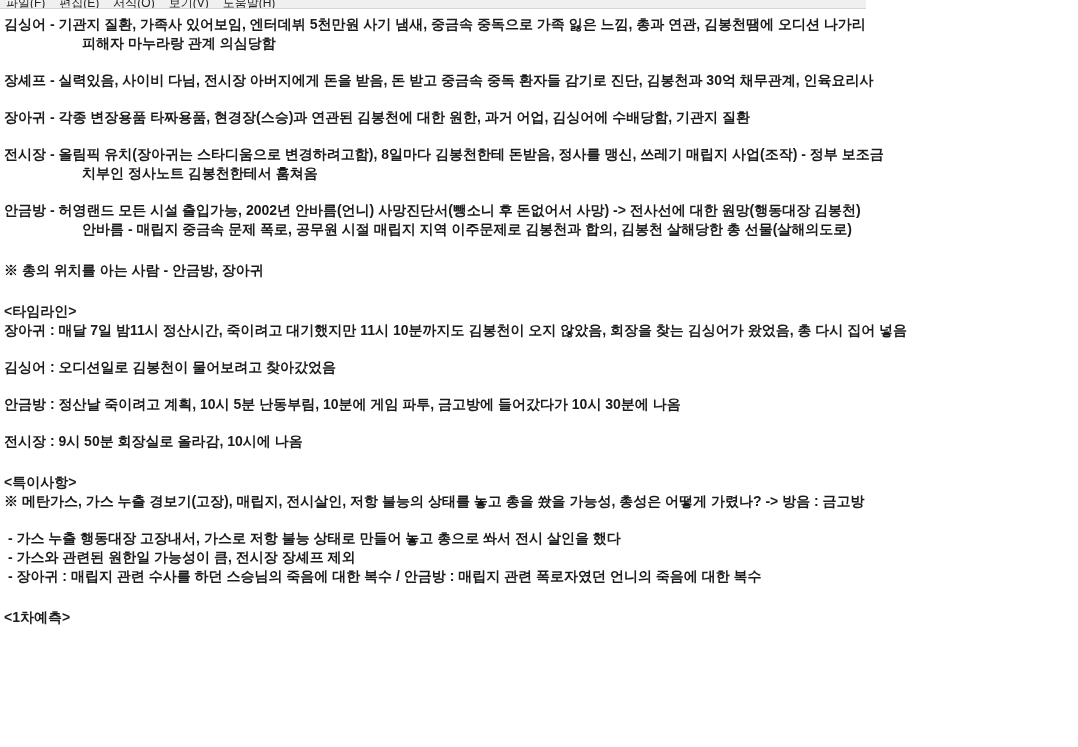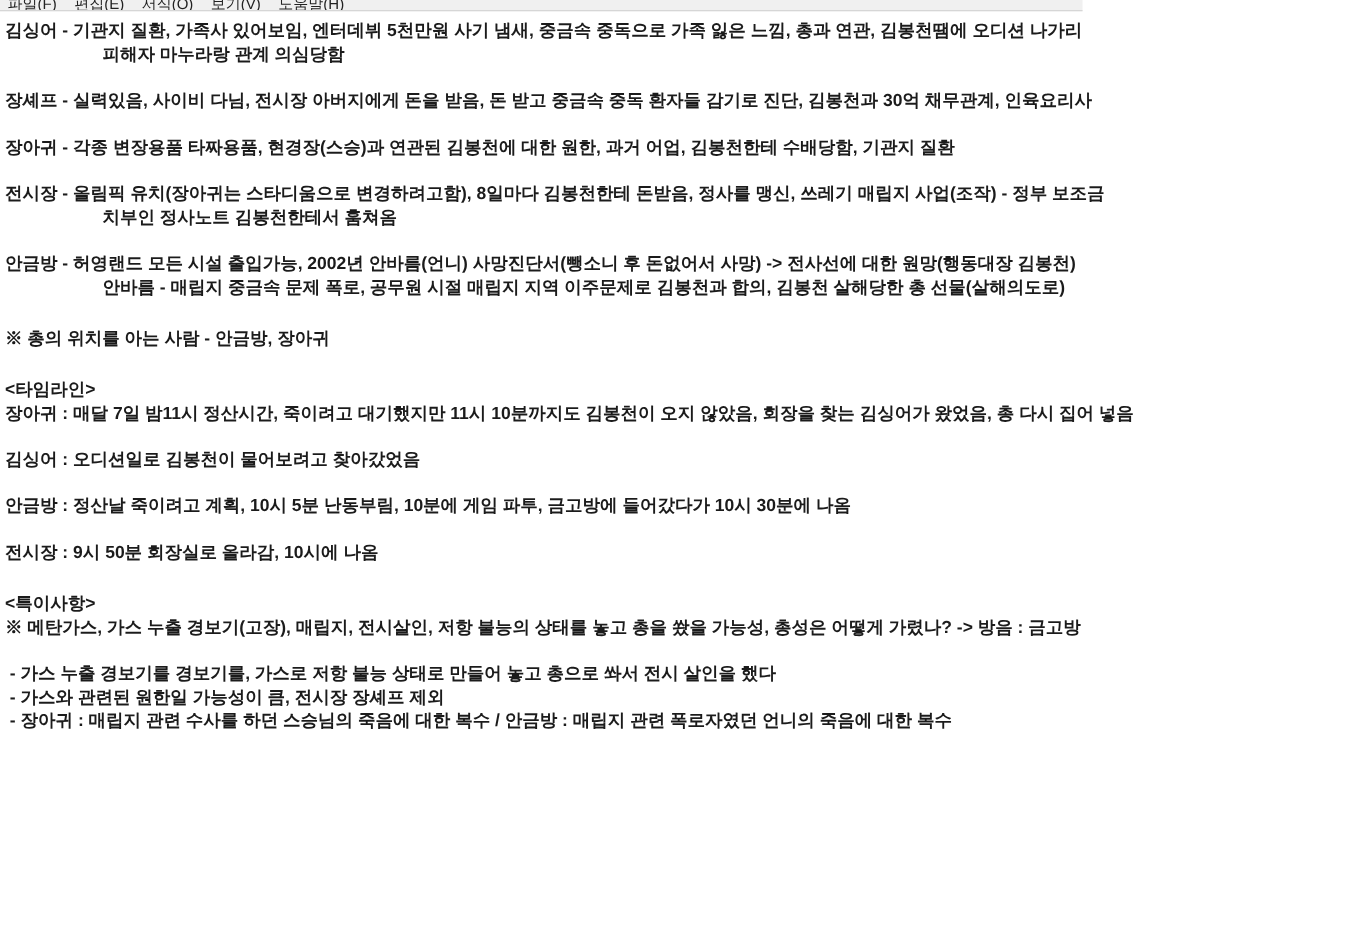--- a/index.html
+++ b/index.html
@@ -71,21 +71,21 @@
   <span class="menu-item">보기(V)</span>
   <span class="menu-item">도움말(H)</span>
 </div>
 
 <div class="doc" id="doc-body">
     <div class="line">김싱어 - 기관지 질환, 가족사 있어보임, 엔터데뷔 5천만원 사기 냄새, 중금속 중독으로 가족 잃은 느낌, 총과 연관, 김봉천땜에 오디션 나가리</div>
     <div class="line indent">피해자 마누라랑 관계 의심당함</div>
     <div class="spacer-md"></div>
     <div class="line">장셰프 - 실력있음, 사이비 다님, 전시장 아버지에게 돈을 받음, 돈 받고 중금속 중독 환자들 감기로 진단, 김봉천과 30억 채무관계, 인육요리사</div>
     <div class="spacer-md"></div>
-    <div class="line">장아귀 - 각종 변장용품 타짜용품, 현경장(스승)과 연관된 김봉천에 대한 원한, 과거 어업, 김봉천한테 수배당함, 기관지 질환</div>
+    <div class="line">장아귀 - 각종 변장용품 타짜용품, 현경장(스승)과 연관된 김봉천에 대한 원한, 과거 어업, 김싱어에 수배당함, 기관지 질환</div>
     <div class="spacer-md"></div>
     <div class="line">전시장 - 올림픽 유치(장아귀는 스타디움으로 변경하려고함), 8일마다 김봉천한테 돈받음, 정사를 맹신, 쓰레기 매립지 사업(조작) - 정부 보조금</div>
     <div class="line indent">치부인 정사노트 김봉천한테서 훔쳐옴</div>
     <div class="spacer-md"></div>
     <div class="line">안금방 - 허영랜드 모든 시설 출입가능, 2002년 안바름(언니) 사망진단서(뺑소니 후 돈없어서 사망) -&gt; 전사선에 대한 원망(행동대장 김봉천)</div>
     <div class="line indent">안바름 - 매립지 중금속 문제 폭로, 공무원 시절 매립지 지역 이주문제로 김봉천과 합의, 김봉천 살해당한 총 선물(살해의도로)</div>
     <div class="spacer-lg"></div>
     <div class="line">※ 총의 위치를 아는 사람 - 안금방, 장아귀</div>
     <div class="spacer-lg"></div>
     <div class="line">&lt;타임라인&gt;</div>
@@ -93,17 +93,18 @@
     <div class="spacer-md"></div>
     <div class="line">김싱어 : 오디션일로 김봉천이 물어보려고 찾아갔었음</div>
     <div class="spacer-md"></div>
     <div class="line">안금방 : 정산날 죽이려고 계획, 10시 5분 난동부림, 10분에 게임 파투, 금고방에 들어갔다가 10시 30분에 나옴</div>
     <div class="spacer-md"></div>
     <div class="line">전시장 : 9시 50분 회장실로 올라감, 10시에 나옴</div>
     <div class="spacer-lg"></div>
     <div class="line">&lt;특이사항&gt;</div>
     <div class="line">※ 메탄가스, 가스 누출 경보기(고장), 매립지, 전시살인, 저항 불능의 상태를 놓고 총을 쐈을 가능성, 총성은 어떻게 가렸나? -&gt; 방음 : 금고방</div>
     <div class="spacer-md"></div>
-    <div class="line"> - 가스 누출 경보기를 경보기를, 가스로 저항 불능 상태로 만들어 놓고 총으로 쏴서 전시 살인을 했다</div>
+    <div class="line"> - 가스 누출 행동대장 고장내서, 가스로 저항 불능 상태로 만들어 놓고 총으로 쏴서 전시 살인을 했다</div>
     <div class="line"> - 가스와 관련된 원한일 가능성이 큼, 전시장 장셰프 제외</div>
     <div class="line"> - 장아귀 : 매립지 관련 수사를 하던 스승님의 죽음에 대한 복수 / 안금방 : 매립지 관련 폭로자였던 언니의 죽음에 대한 복수</div>
     <div class="spacer-lg"></div>
+    <div class="line">&lt;1차예측&gt;</div>
   </div>
 
 </body></html>

